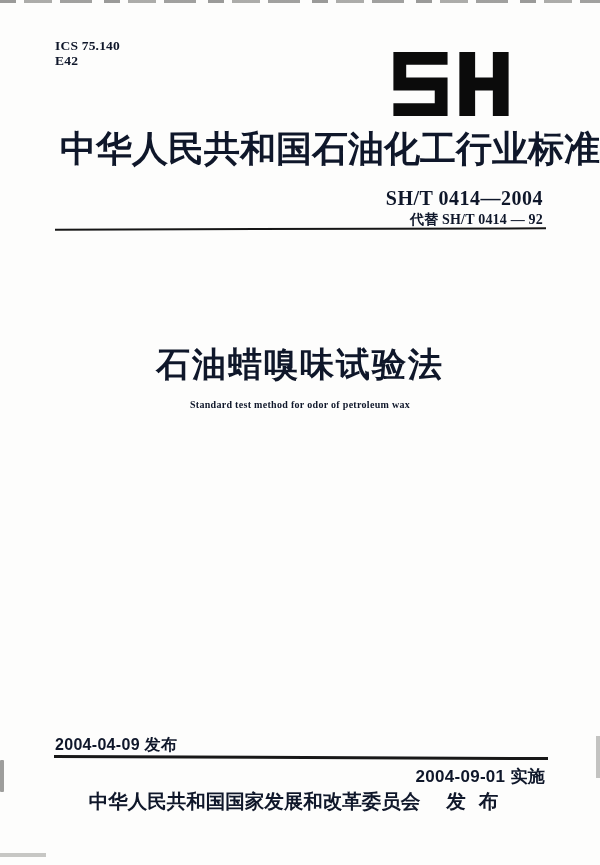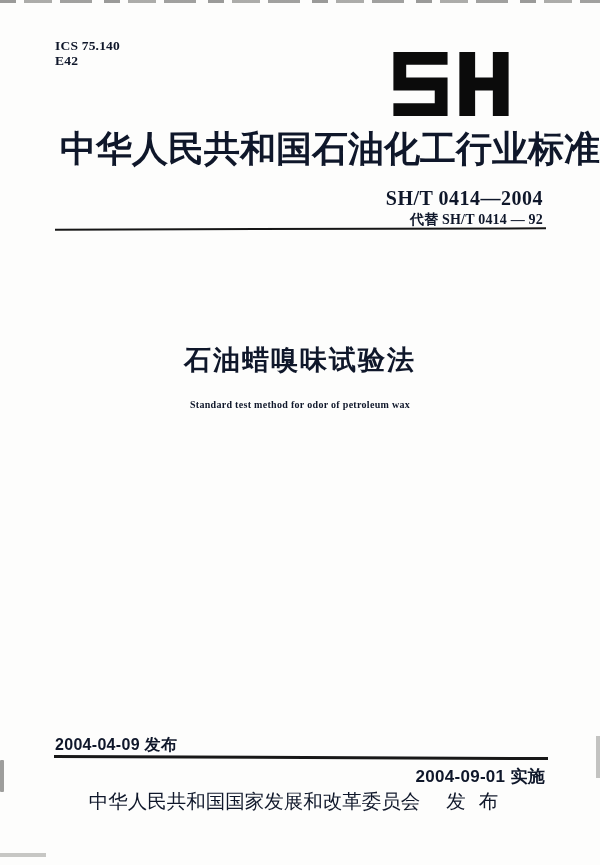--- a/index.html
+++ b/index.html
@@ -68,21 +68,21 @@
   }
 
   .rule-top {
     position: absolute; left: 55px; right: 54px; top: 228px; height: 2px;
     background: #161616; transform: rotate(-0.15deg);
   }
 
   .doc-title {
     position: absolute; left: 0; right: 0; top: 342px;
     text-align: center;
-    font-size: 27px; font-weight: 700; letter-spacing: 2px;
+    font-size: 34px; font-weight: 700; letter-spacing: 2px;
     white-space: nowrap;
   }
   .doc-subtitle {
     position: absolute; left: 0; right: 0; top: 399px;
     text-align: center;
     font-family: "Liberation Serif", serif;
     font-weight: 700; font-size: 10px; letter-spacing: .3px;
     white-space: nowrap;
   }
 
@@ -95,21 +95,21 @@
     font-size: 17px; font-weight: 700; letter-spacing: .3px;
   }
   .rule-bottom {
     position: absolute; left: 54px; right: 52px; top: 756px; height: 2.5px;
     background: #181818; transform: rotate(0.25deg);
   }
 
   .issuer-row {
     position: absolute; left: 0; right: 0; top: 788px;
     text-align: center; white-space: nowrap;
-    font-size: 19.5px; font-weight: 400;
+    font-size: 19.5px; font-weight: 700;
   }
   .release-label {
     display: inline-block; margin-left: 26px; letter-spacing: 13px;
   }
 </style>
 </head>
 <body>
 
 <div class="page">
 

